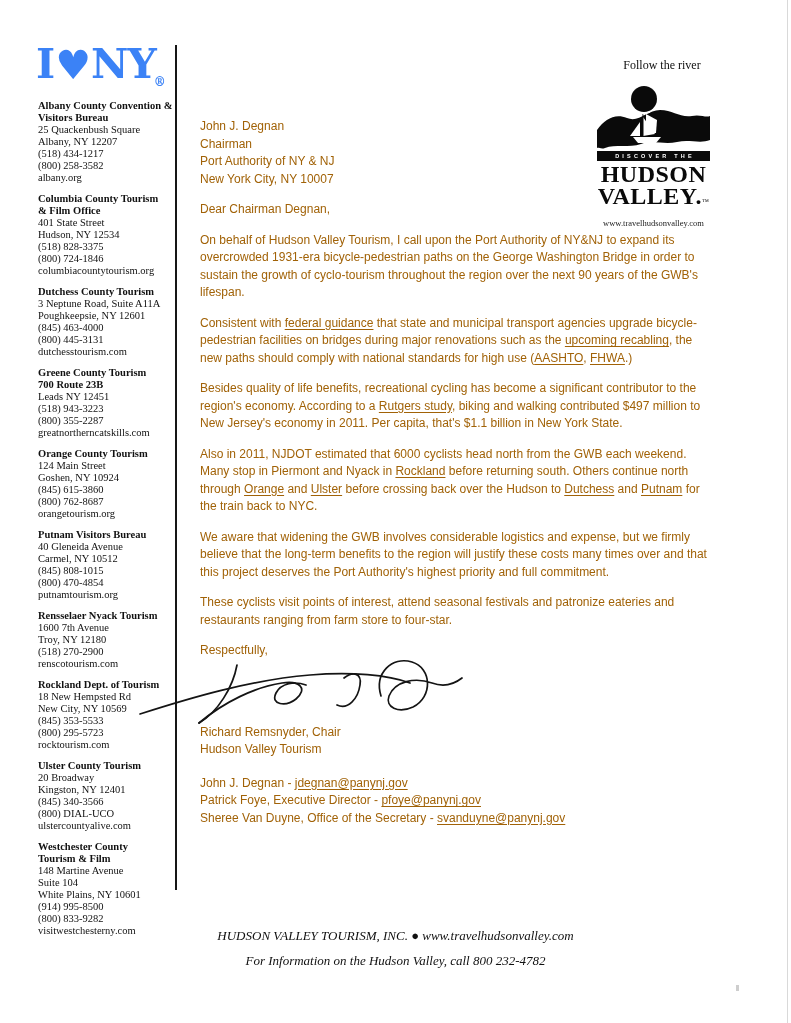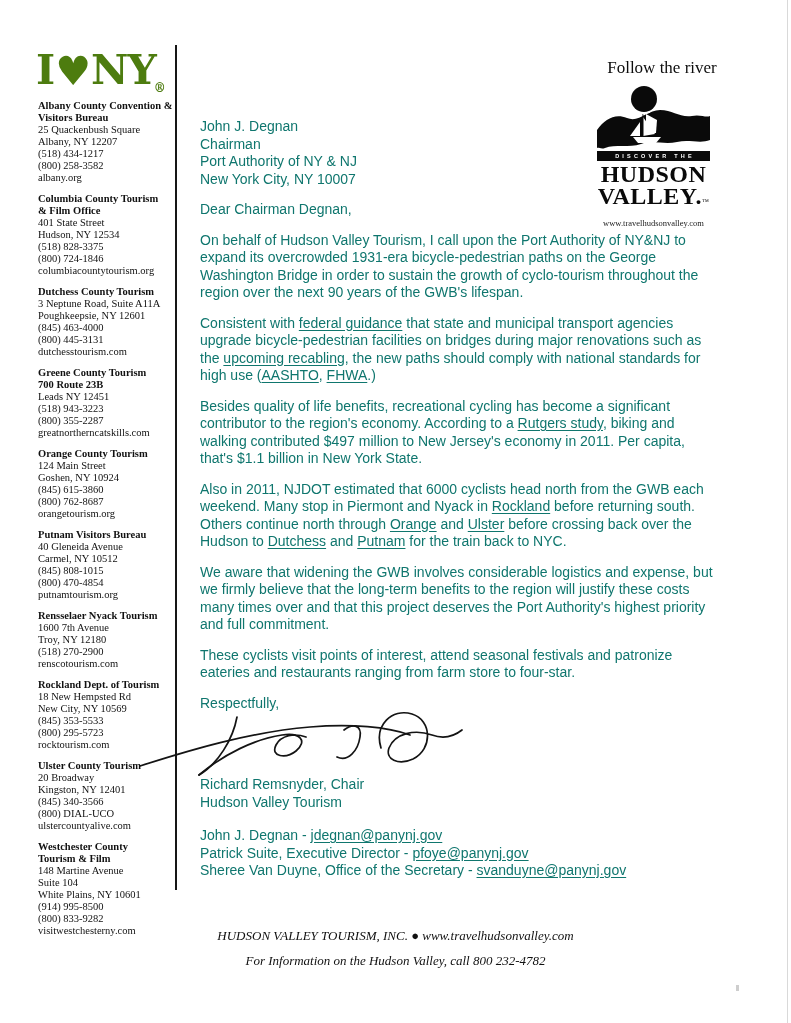--- a/index.html
+++ b/index.html
@@ -12,45 +12,45 @@
     overflow:hidden;
   }
   .page { position:absolute; inset:0; background:#fff; }
 
   
   .scan-edge { position:absolute; right:3px; top:0; bottom:0; width:1px; background:#d9d9d9; }
   .scan-speck { position:absolute; left:736px; top:985px; width:3px; height:6px; background:#b9b9b9; opacity:.7; }
 
   
   .ilny {
-    position:absolute; left:36px; top:46px;
+    position:absolute; left:36px; top:40px;
     font-family:"DejaVu Serif","Liberation Serif",serif;
     font-weight:bold; font-size:41px; letter-spacing:-1px;
-    color:#4d7c0f; white-space:nowrap;
+    color:#3b82f6; white-space:nowrap;
   }
   .ilny .heart { font-size:40px; position:relative; top:1px; margin:0 1px; }
   .ilny .reg { font-size:12px; font-weight:bold; position:relative; top:8px; left:-2px; letter-spacing:0; }
 
   
   .vdivider { position:absolute; left:175px; top:45px; width:2px; height:845px; background:#161616; }
 
   
   .sidebar {
     position:absolute; left:38px; top:100px; width:136px;
     font-family:"Liberation Serif", serif;
     font-size:10.5px; line-height:12px; color:#111;
   }
   .sb-entry { margin-bottom:9px; }
   .sb-bold { font-weight:bold; }
 
   
   .follow {
     position:absolute; left:606px; top:58px; width:112px;
     font-family:"Liberation Serif", serif;
-    font-size:17px; color:#0d0d0d; text-align:center; white-space:nowrap;
+    font-size:12px; color:#0d0d0d; text-align:center; white-space:nowrap;
   }
   .hv-logo { position:absolute; left:597px; top:86px; width:113px; text-align:center; }
   .hv-logo svg { display:block; }
   .hv-discover {
     background:#0a0a0a; color:#fff;
     font-family:"Liberation Sans", sans-serif;
     font-size:5.5px; letter-spacing:3.2px; font-weight:bold;
     padding:2px 0 2px 3px; margin-top:-1px;
   }
   .hv-name {
@@ -60,21 +60,21 @@
   }
   .hv-tm { font-size:7px; font-weight:normal; vertical-align:baseline; }
   .hv-url {
     font-family:"Liberation Serif", serif;
     font-size:8.5px; color:#222; margin-top:5px; white-space:nowrap;
   }
 
   
   .letter {
     position:absolute; left:200px; top:118px; width:516px;
-    font-size:14px; line-height:17.5px; color:#0f766e;
+    font-size:12px; line-height:17.5px; color:#a16207;
   }
   .letter p { margin-top:13px; }
   .salutation { margin-top:13px; }
   .u { text-decoration:underline; text-underline-offset:2px; }
 
   .closing { margin-top:13px; }
   .sig-wrap { position:relative; height:64px; }
   .sig-wrap svg { position:absolute; left:-62px; top:-8px; overflow:visible; }
   .sig-name div { line-height:17.5px; }
   .cc-block { margin-top:16px; }
@@ -240,21 +240,21 @@
       </svg>
     </div>
 
     <div class="sig-name">
       <div>Richard Remsnyder, Chair</div>
       <div>Hudson Valley Tourism</div>
     </div>
 
     <div class="cc-block">
         <div><span>John J. Degnan - </span><span class="u">jdegnan@panynj.gov</span></div>
-        <div><span>Patrick Suite, Executive Director - </span><span class="u">pfoye@panynj.gov</span></div>
+        <div><span>Patrick Foye, Executive Director - </span><span class="u">pfoye@panynj.gov</span></div>
         <div><span>Sheree Van Duyne, Office of the Secretary - </span><span class="u">svanduyne@panynj.gov</span></div>
       </div>
   </div>
 
   <div class="footer-1">HUDSON VALLEY TOURISM, INC. ● www.travelhudsonvalley.com</div>
   <div class="footer-2">For Information on the Hudson Valley, call 800 232-4782</div>
 
   <div class="scan-edge"></div>
   <div class="scan-speck"></div>
 </div>

